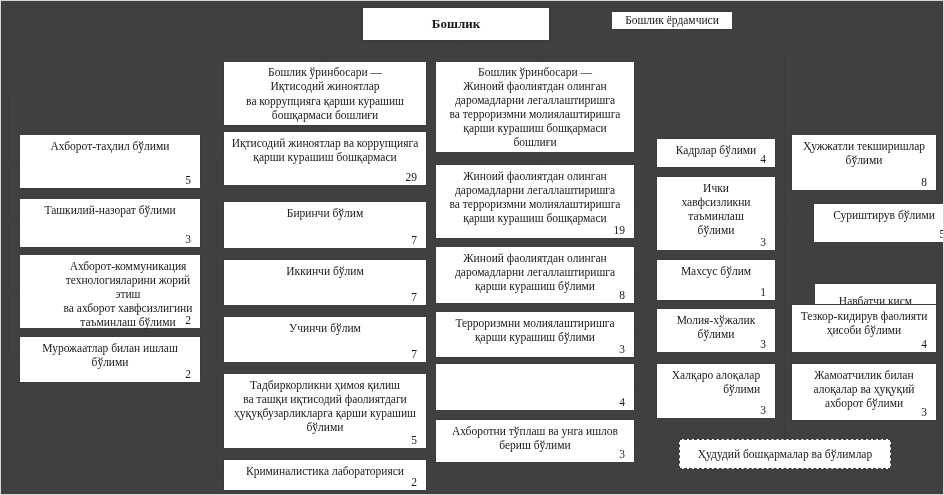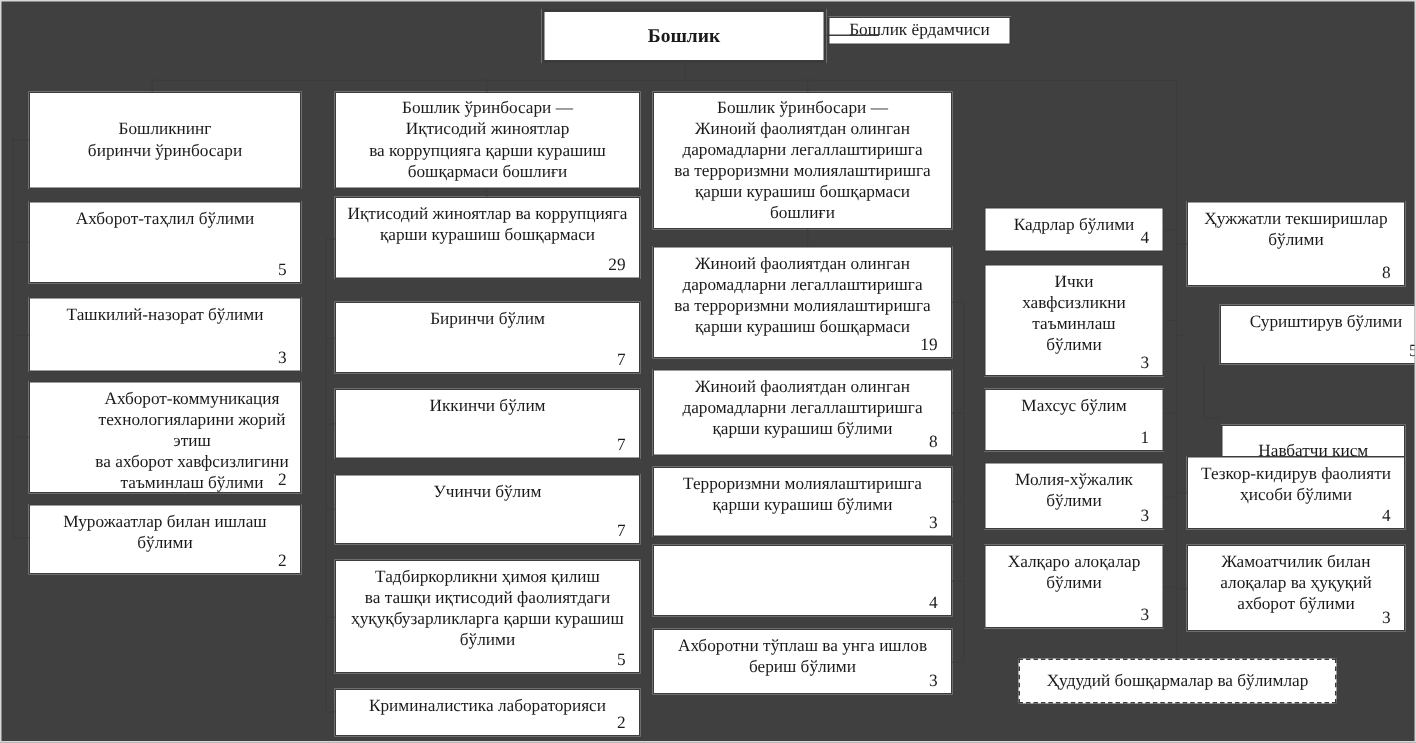--- a/index.html
+++ b/index.html
@@ -27,28 +27,24 @@
   .v{width:1px;}
 </style>
 </head>
 <body>
 
 <div id="stage">
 
   <div class="box root vcenter" style="left:360px;top:5px;width:190px;height:36px;">
     <span class="title">Бошлик</span>
   </div>
-  <div class="box vcenter" style="left:551px;top:10px;width:122px;height:19px;">
+  <div class="box vcenter" style="left:610px;top:10px;width:122px;height:19px;">
     <span class="title">Бошлик ёрдамчиси</span>
   </div>
 
-  <div class="box vcenter" style="left:18px;top:60px;width:182px;height:65px;">
-    <span class="title">Бошликнинг
-биринчи ўринбосари</span>
-  </div>
   <div class="box" style="left:18px;top:133px;width:182px;height:55px;">
     <span class="title">Ахборот-таҳлил бўлими</span>
     <span class="count">5</span>
   </div>
   <div class="box" style="left:18px;top:197px;width:182px;height:50px;">
     <span class="title">Ташкилий-назорат бўлими</span>
     <span class="count">3</span>
   </div>
   <div class="box" style="left:18px;top:253px;width:182px;height:75px;padding-left:36px;">
     <span class="title">Ахборот-коммуникация
@@ -146,21 +142,21 @@
   </div>
   <div class="box" style="left:655px;top:258px;width:120px;height:42px;">
     <span class="title">Махсус бўлим</span>
     <span class="count">1</span>
   </div>
   <div class="box" style="left:655px;top:307px;width:120px;height:45px;">
     <span class="title">Молия-хўжалик
 бўлими</span>
     <span class="count">3</span>
   </div>
-  <div class="box" style="left:655px;top:362px;width:120px;height:56px;">
+  <div class="box" style="left:655px;top:362px;width:120px;height:56px;text-align:right;">
     <span class="title">Халқаро алоқалар
 бўлими</span>
     <span class="count">3</span>
   </div>
 
   <div class="box" style="left:790px;top:133px;width:146px;height:57px;">
     <span class="title">Ҳужжатли текширишлар
 бўлими</span>
     <span class="count">8</span>
   </div>

